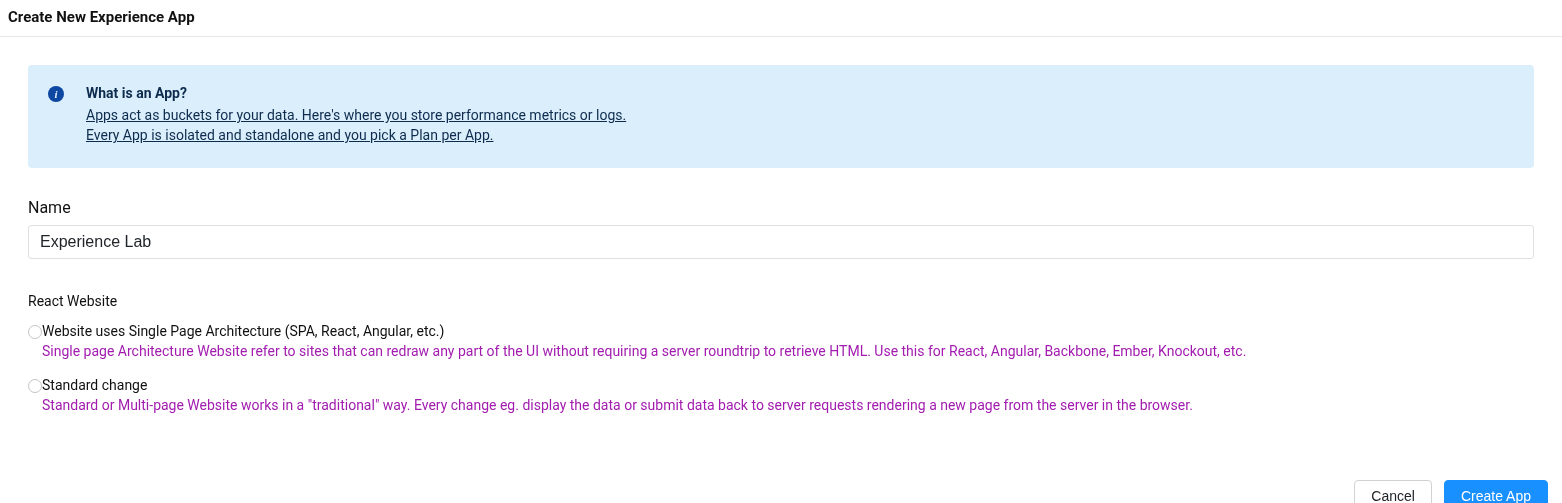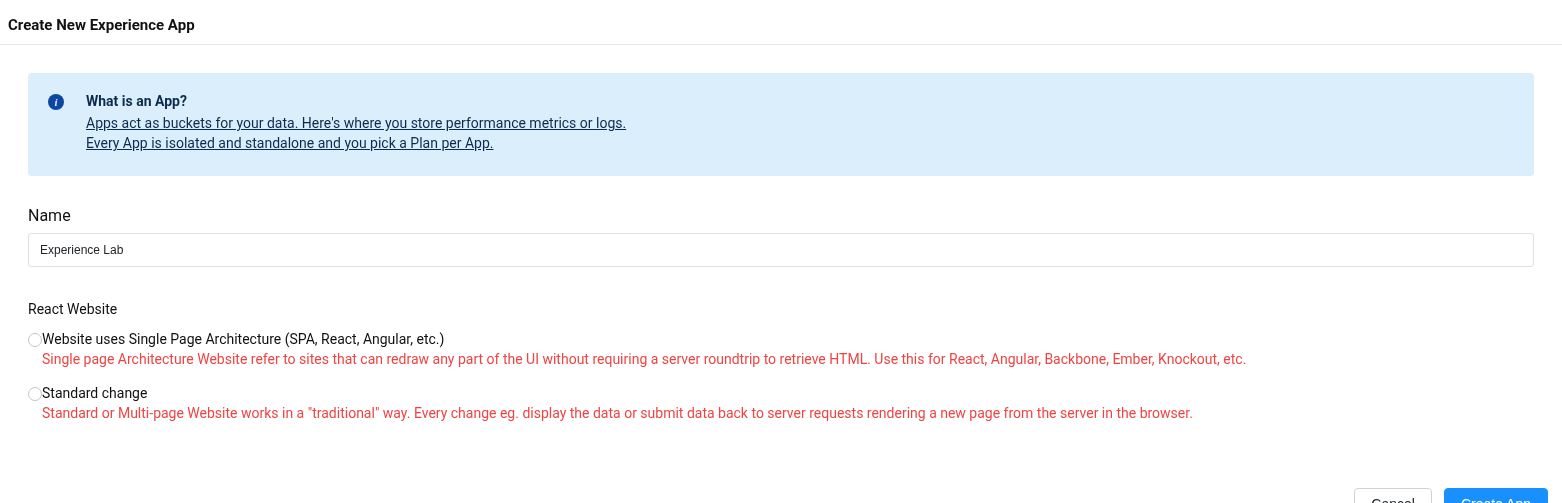--- a/index.html
+++ b/index.html
@@ -6,21 +6,21 @@
     body {
       margin: 0;
       padding: 0;
       font-family: -apple-system, BlinkMacSystemFont, "Segoe UI", Roboto, "Helvetica Neue", Arial, sans-serif;
       font-size: 14px;
       color: #212529;
       background: #fff;
       width: 1562px;
     }
     .header {
-      padding: 16px 8px 10px 8px;
+      padding: 8px 8px 10px 8px;
       border-bottom: 1px solid #e5e7eb;
     }
     .header-title {
       font-size: 15px;
       font-weight: 700;
       color: #111;
     }
     .content {
       padding: 28px 28px 20px 28px;
     }
@@ -69,21 +69,21 @@
       font-size: 16px;
       color: #111;
       margin-bottom: 8px;
     }
     .text-input {
       width: 100%;
       height: 34px;
       border: 1px solid #e0e0e0;
       border-radius: 3px;
       padding: 6px 11px;
-      font-size: 12px;
+      font-size: 16px;
       color: #212529;
       outline: none;
       background: #fff;
     }
     .section {
       margin-top: 34px;
     }
     .section-title {
       font-size: 14px;
       color: #111;
@@ -103,21 +103,21 @@
       flex-shrink: 0;
       cursor: pointer;
       background: #fff;
     }
     .radio-body { flex: 1; }
     .radio-label {
       color: #111;
       margin-bottom: 3px;
     }
     .radio-desc {
-      color: #ef4444;
+      color: #a21caf;
       line-height: 1.4;
     }
     .footer {
       display: flex;
       justify-content: flex-end;
       gap: 12px;
       padding: 0 14px 12px 0;
       margin-top: 28px;
     }
     .btn {

